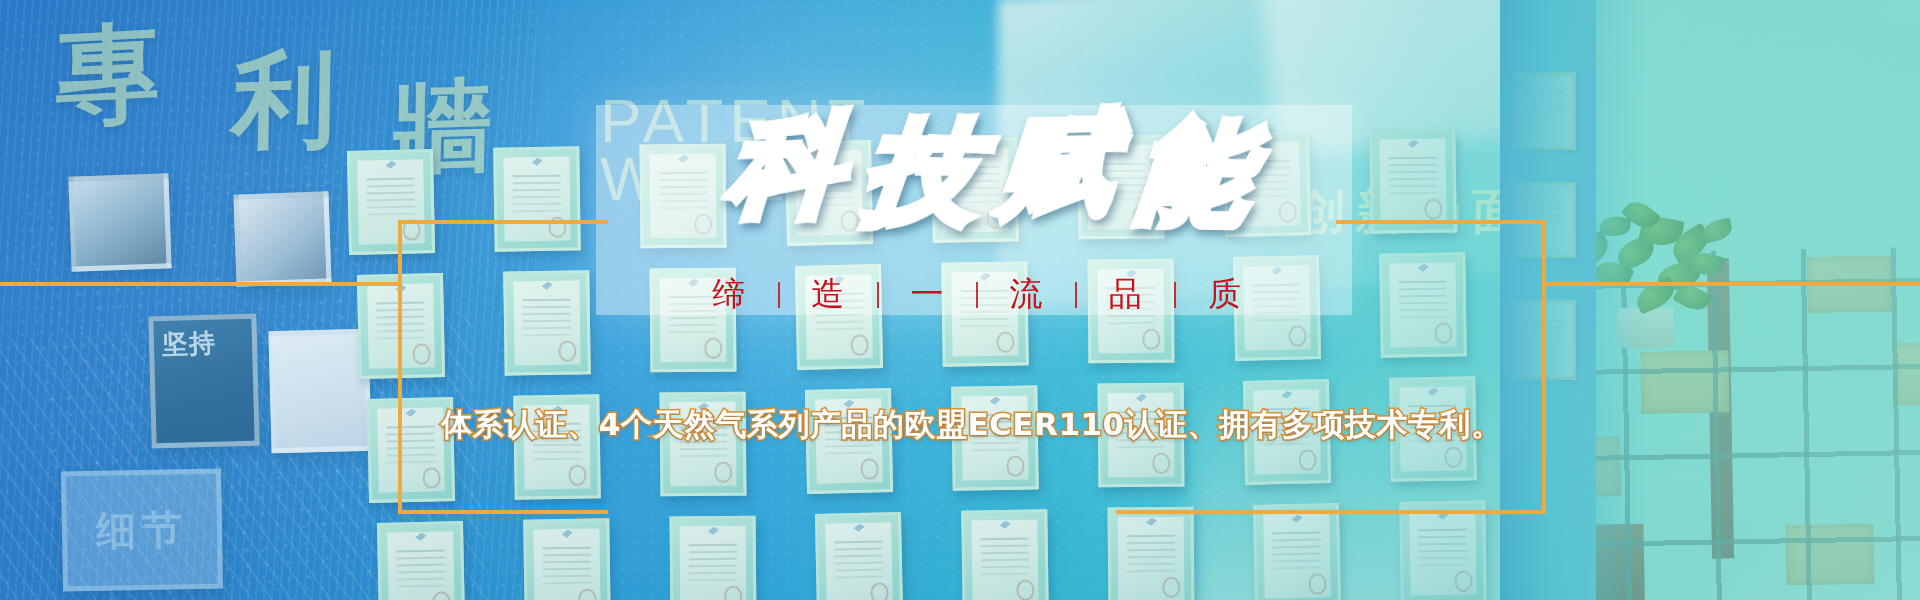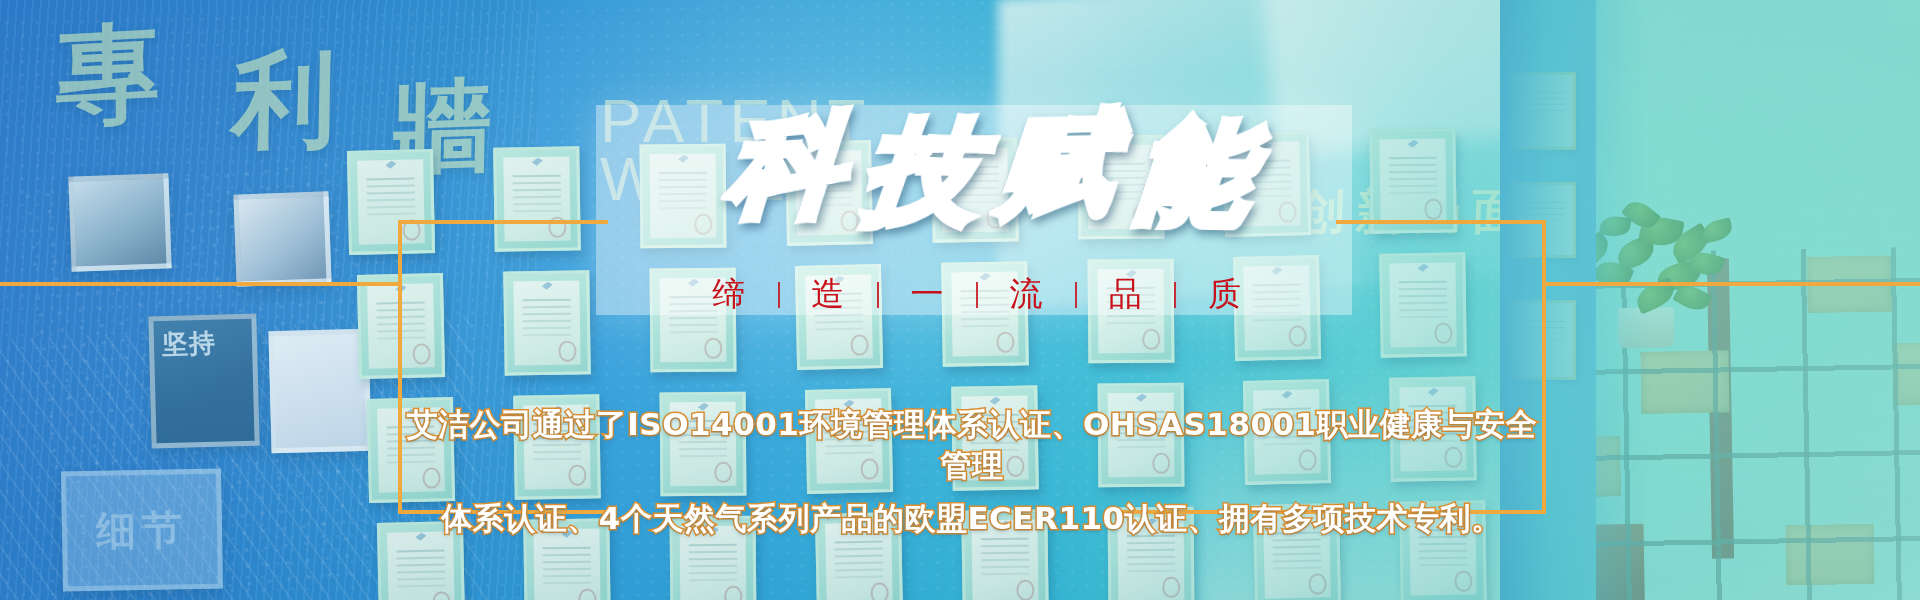--- a/index.html
+++ b/index.html
@@ -605,17 +605,16 @@
     <i>一</i>
     <s></s>
     <i>流</i>
     <s></s>
     <i>品</i>
     <s></s>
     <i>质</i>
   </div>
 
   <div class="copy">
-    <p>艾洁公司通过了ISO14001环境管理体系认证、OHSAS18001职业健康与安全管理</p>
     <p>体系认证、4个天然气系列产品的欧盟ECER110认证、拥有多项技术专利。</p>
   </div>
 
 </div>
 
 </body></html>

